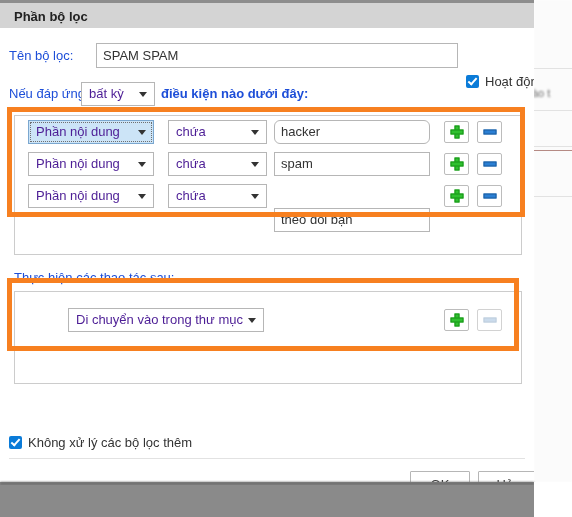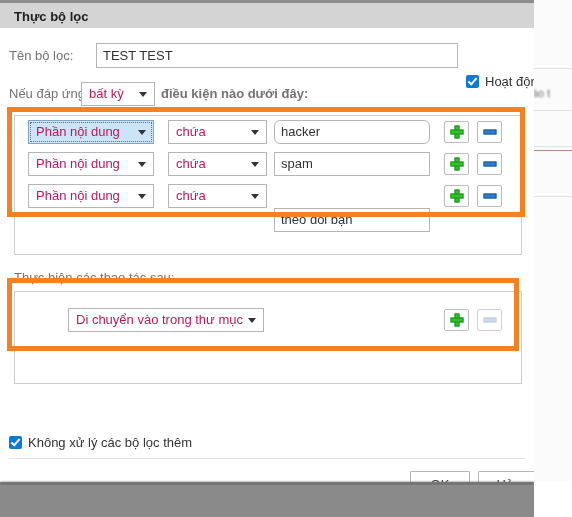--- a/index.html
+++ b/index.html
@@ -74,21 +74,21 @@
     position: absolute;
     left: 0; top: 28px;
     width: 534px; height: 454px;
     background: #ffffff;
   }
 
   
   .lbl {
     position: absolute;
     font-size: 13px;
-    color: #737373;
+    color: #1d4ed8;
     white-space: nowrap;
   }
   .label-name { left: 9px; top: 20px; }
 
   .txtinput {
     position: absolute;
     box-sizing: border-box;
     border: 1px solid #b6b6b6;
     background: #ffffff;
     font-size: 13px;
@@ -133,21 +133,21 @@
   
   .label-if { left: 9px; top: 58px; }
   .label-cond-tail { left: 161px; top: 58px; font-weight: bold; }
 
   .sel {
     position: absolute;
     box-sizing: border-box;
     border: 1px solid #b6b6b6;
     background: #ffffff;
     font-size: 13px;
-    color: #be185d;
+    color: #4c1d95;
     padding: 0 22px 0 7px;
     line-height: 22px;
     white-space: nowrap;
     overflow: hidden;
   }
   .sel .caret {
     position: absolute;
     right: 7px; top: 50%;
     margin-top: -2px;
     width: 0; height: 0;
@@ -296,27 +296,27 @@
   <div class="bg-text" style="left:532px; top:87px;">ào t</div>
   <div class="bg-line" style="top:68px;"></div>
   <div class="bg-line" style="top:110px;"></div>
   <div class="bg-line" style="top:146px;"></div>
   <div class="bg-line red" style="top:150px;"></div>
   <div class="bg-line" style="top:196px;"></div>
 
   <div class="dialog">
 
     <div class="titlebar">
-      <div class="titlebar-text">Thực bộ lọc</div>
+      <div class="titlebar-text">Phần bộ lọc</div>
     </div>
 
     <div class="body">
 
       <div class="lbl label-name">Tên bộ lọc:</div>
-      <div class="txtinput name-input">TEST TEST</div>
+      <div class="txtinput name-input">SPAM SPAM</div>
 
       <div class="cbox-wrap cbox-active">
         <span class="cbox"></span>
         <span class="cbox-lbl">Hoạt động</span>
       </div>
 
       <div class="lbl label-if">Nếu đáp ứng</div>
       <div class="sel sel-any">
         <span>bất kỳ</span>
         <span class="caret"></span>

